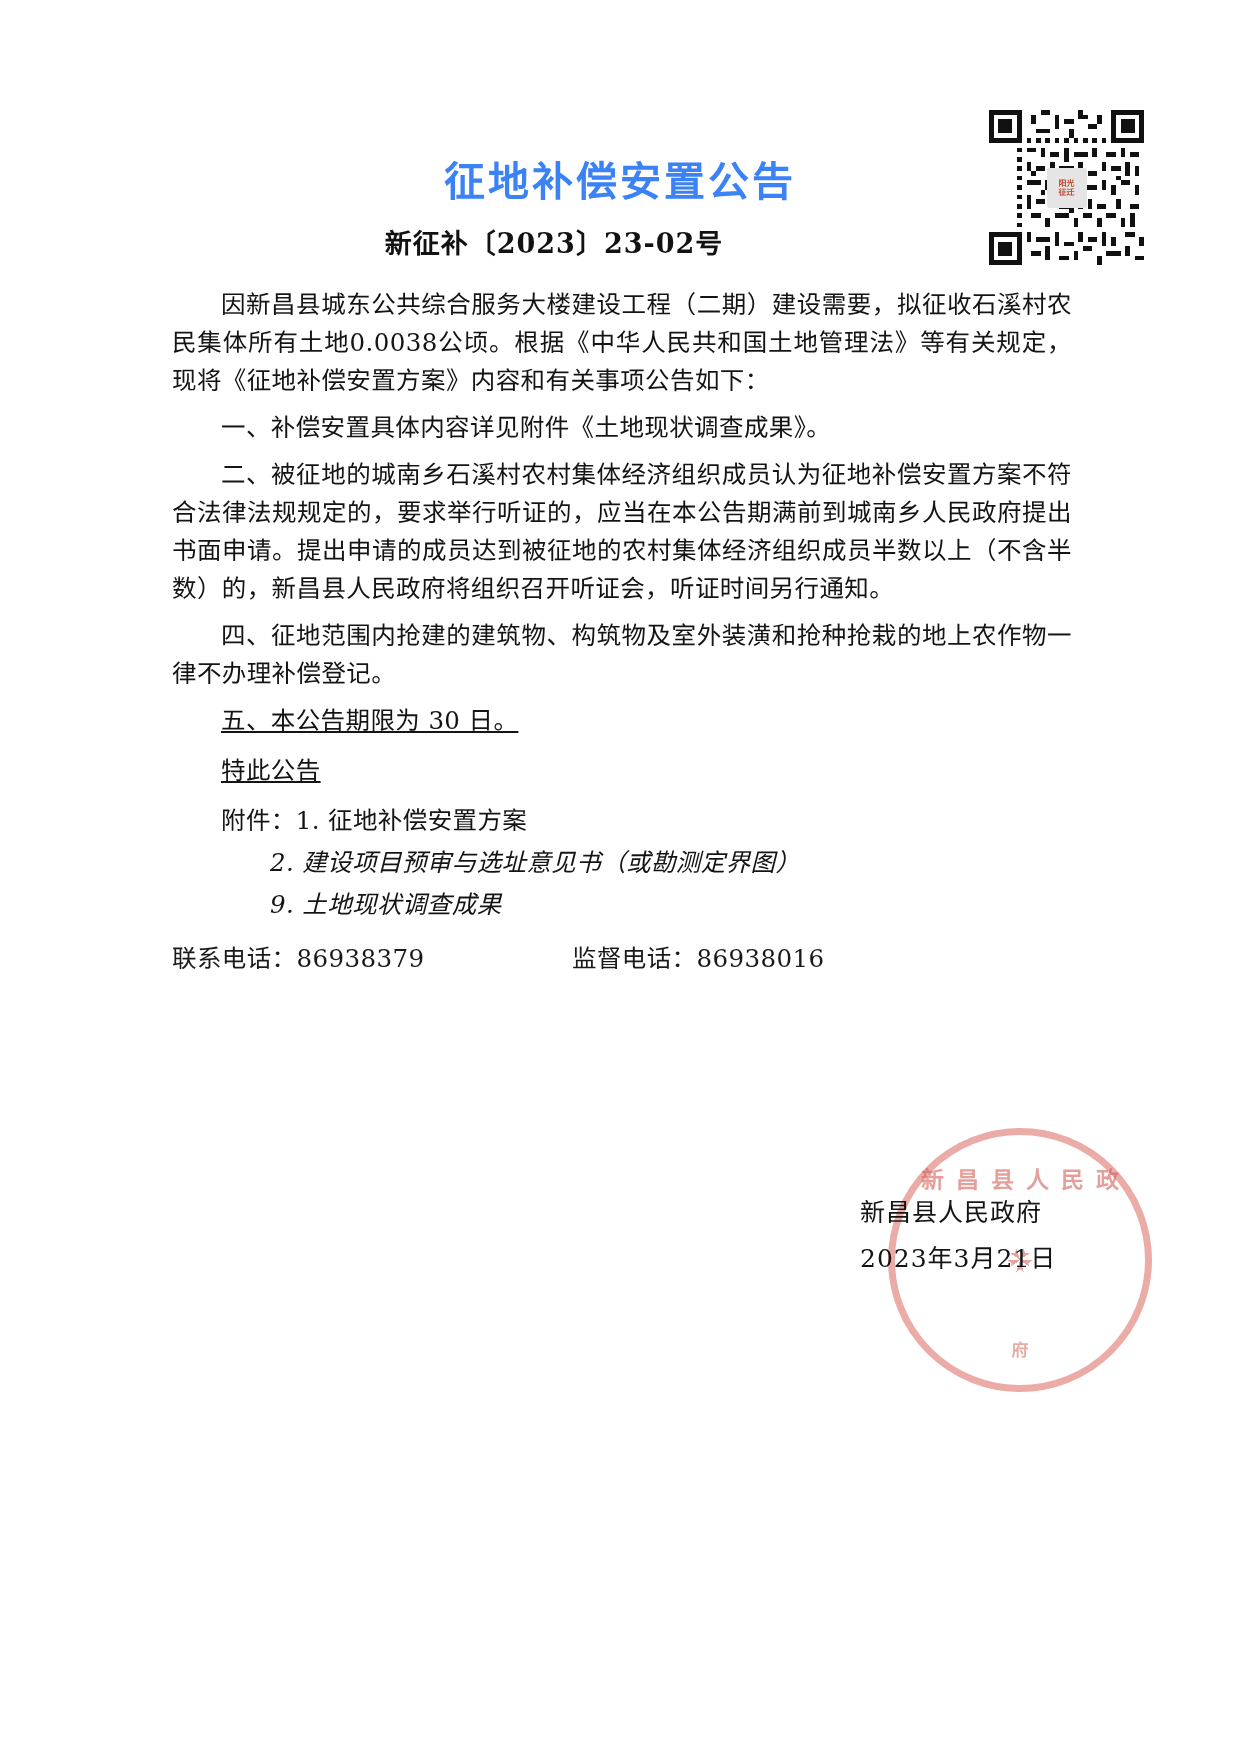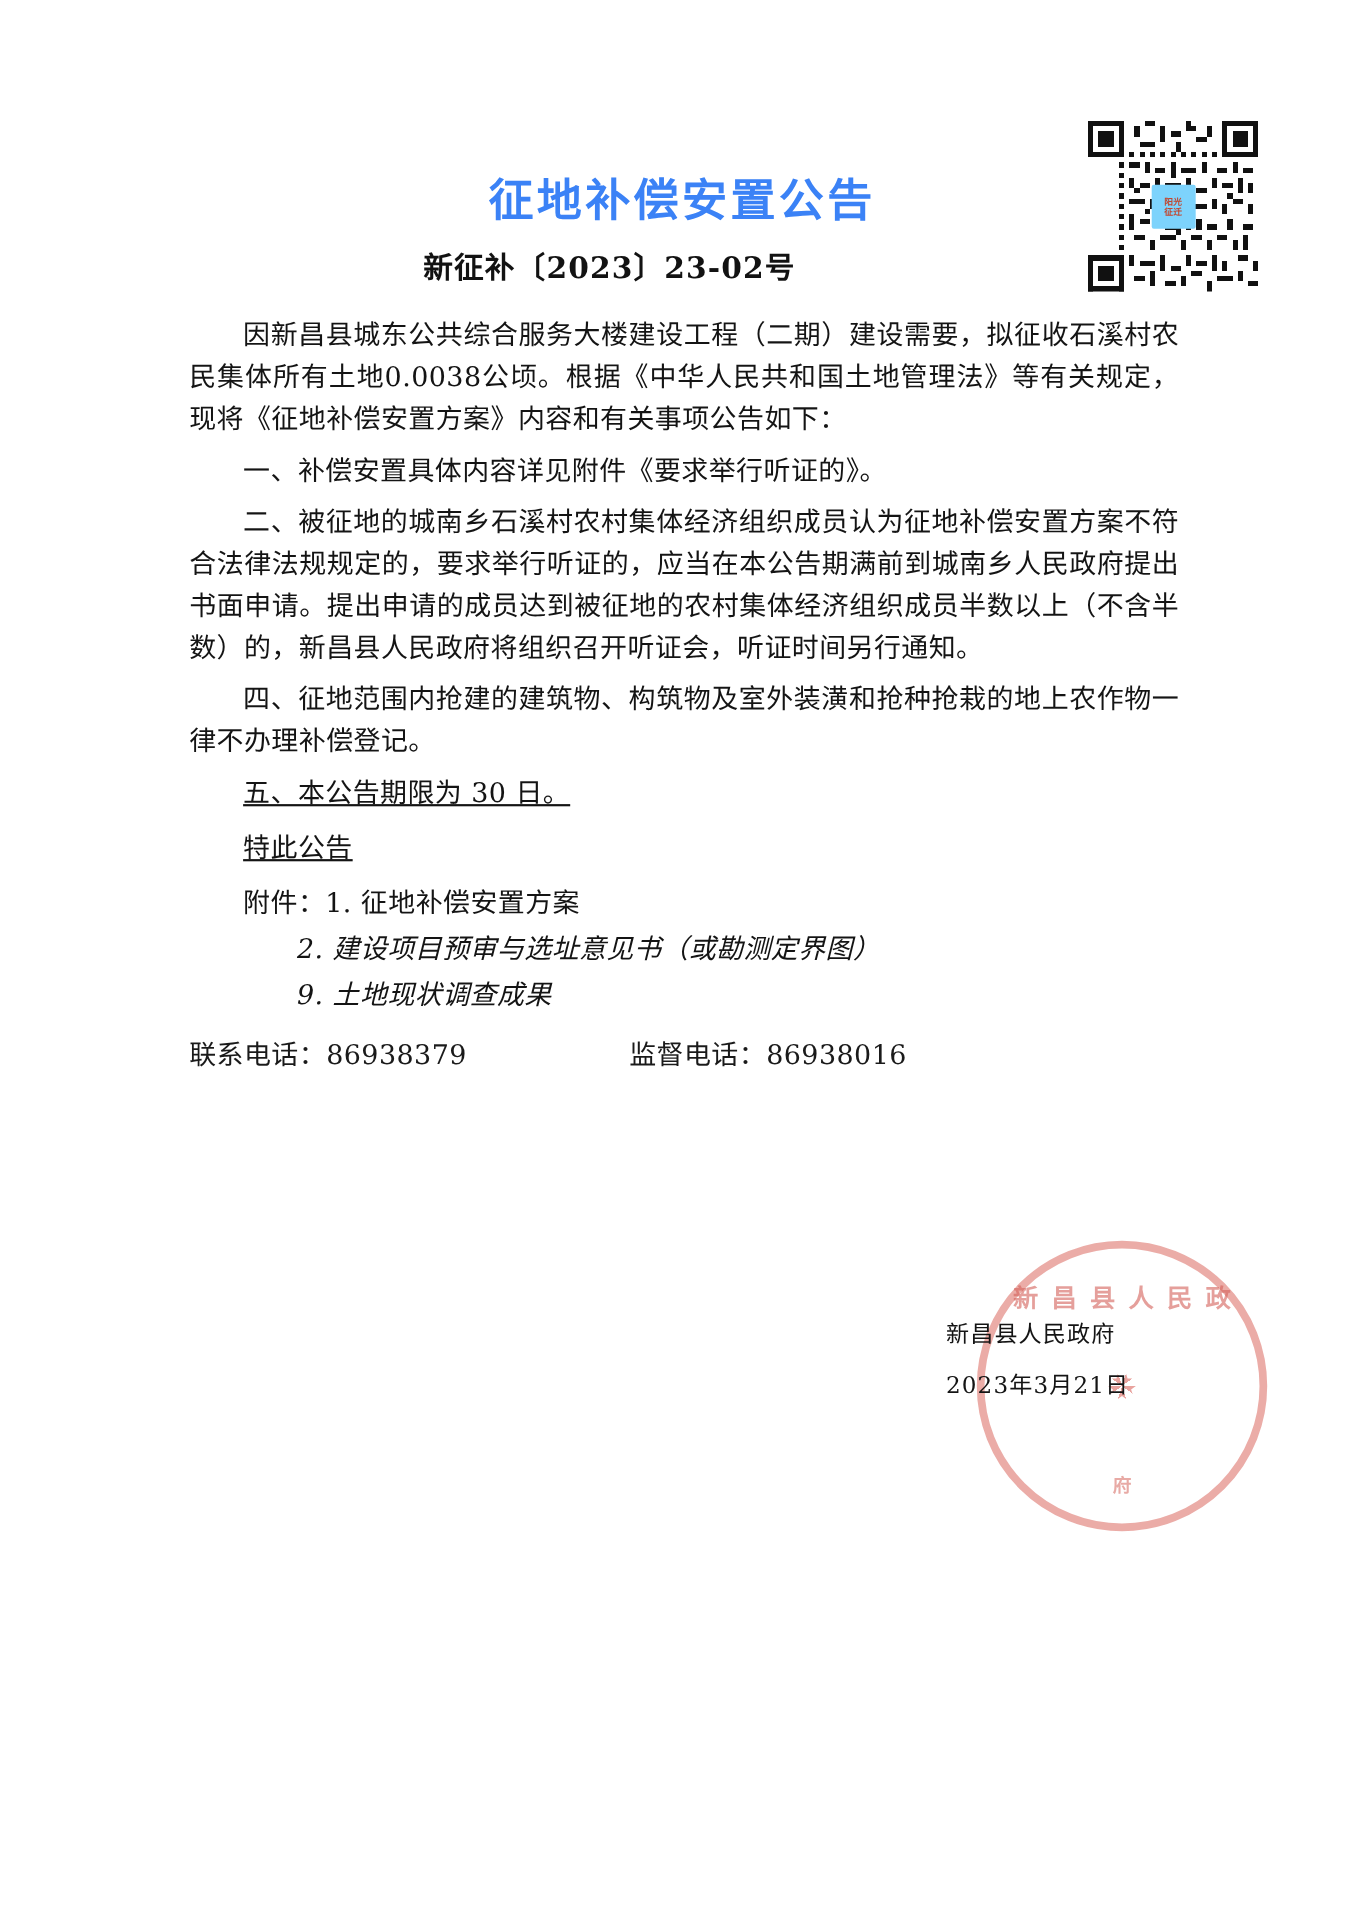--- a/index.html
+++ b/index.html
@@ -37,21 +37,21 @@
     height: 155px;
     display: block;
   }
   .qr-label {
     position: absolute;
     left: 50%;
     top: 50%;
     transform: translate(-50%, -50%);
     width: 40px;
     height: 40px;
-    background: #7dd3fc;
+    background: #e5e5e5;
     border-radius: 2px;
     display: flex;
     align-items: center;
     justify-content: center;
     font-family: "DejaVu Sans", "Liberation Sans", sans-serif;
     font-size: 8px;
     line-height: 9px;
     color: #c2452d;
     text-align: center;
     letter-spacing: 0px;
@@ -125,21 +125,21 @@
   
   .sign-block {
     position: absolute;
     top: 1190px;
     right: 120px;
     width: 260px;
     text-align: left;
     z-index: 3;
   }
   .sign-line {
-    font-size: 21px;
+    font-size: 25px;
     line-height: 46px;
     letter-spacing: 1px;
     color: #141414;
   }
   .seal {
     position: absolute;
     top: 1128px;
     right: 88px;
     width: 250px;
     height: 250px;
@@ -320,21 +320,21 @@
       </g>
     </svg>
     <div class="qr-label">阳光<br>征迁</div>
   </div>
 
   <div class="doc-title">征地补偿安置公告</div>
   <div class="doc-subtitle">新征补〔2023〕23-02号</div>
 
   <div class="body-wrap">
     <p class="para indent">因新昌县城东公共综合服务大楼建设工程（二期）建设需要，拟征收石溪村农民集体所有土地0.0038公顷。根据《中华人民共和国土地管理法》等有关规定，现将《征地补偿安置方案》内容和有关事项公告如下：</p>
-    <p class="para indent">一、补偿安置具体内容详见附件《要求举行听证的》。</p>
+    <p class="para indent">一、补偿安置具体内容详见附件《土地现状调查成果》。</p>
     <p class="para indent">二、被征地的城南乡石溪村农村集体经济组织成员认为征地补偿安置方案不符合法律法规规定的，要求举行听证的，应当在本公告期满前到城南乡人民政府提出书面申请。提出申请的成员达到被征地的农村集体经济组织成员半数以上（不含半数）的，新昌县人民政府将组织召开听证会，听证时间另行通知。</p>
     <p class="para indent">四、征地范围内抢建的建筑物、构筑物及室外装潢和抢种抢栽的地上农作物一律不办理补偿登记。</p>
     <p class="para indent gap-small">五、本公告期限为 30 日。</p>
     <p class="para indent gap-small">特此公告</p>
     <p class="para indent tight">附件：1. 征地补偿安置方案</p>
     <p class="para sub-indent tight">2. 建设项目预审与选址意见书（或勘测定界图）</p>
     <p class="para sub-indent gap-mid">9. 土地现状调查成果</p>
 
     <div class="contact-row">
       <div class="contact-left">联系电话：86938379</div>

